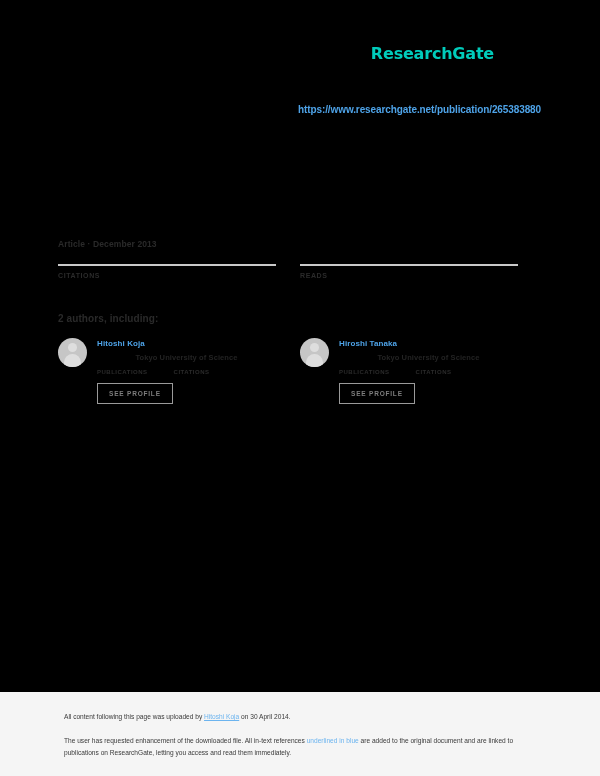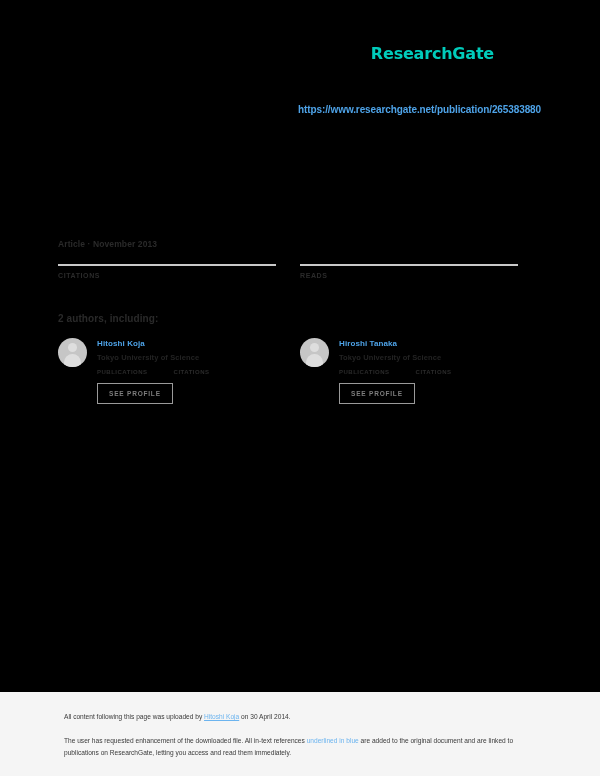--- a/index.html
+++ b/index.html
@@ -158,20 +158,21 @@
     letter-spacing: 0.1px;
     white-space: nowrap;
   }
   .author-affil {
     margin-top: 5px;
     color: #232323;
     font-size: 7.5px;
     font-weight: bold;
     letter-spacing: 0.1px;
     white-space: nowrap;
+    text-align: center;
   }
   .author-stats {
     margin-top: 7px;
     display: flex;
     gap: 26px;
   }
   .astat {
     color: #2b2b2b;
     font-size: 6px;
     font-weight: bold;
@@ -224,21 +225,21 @@
 <body>
 
 <div class="page">
 
   <div class="cover">
 
     <div class="rg-logo">ResearchGate</div>
 
     <a class="doc-url" href="#">https://www.researchgate.net/publication/265383880</a>
 
-    <div class="art-meta">Article · November 2013</div>
+    <div class="art-meta">Article · December 2013</div>
 
     <div class="stats">
       <div class="stat-col">
         <div class="stat-rule"></div>
         <div class="stat-label">CITATIONS</div>
       </div>
       <div class="stat-col">
         <div class="stat-rule"></div>
         <div class="stat-label">READS</div>
       </div>

